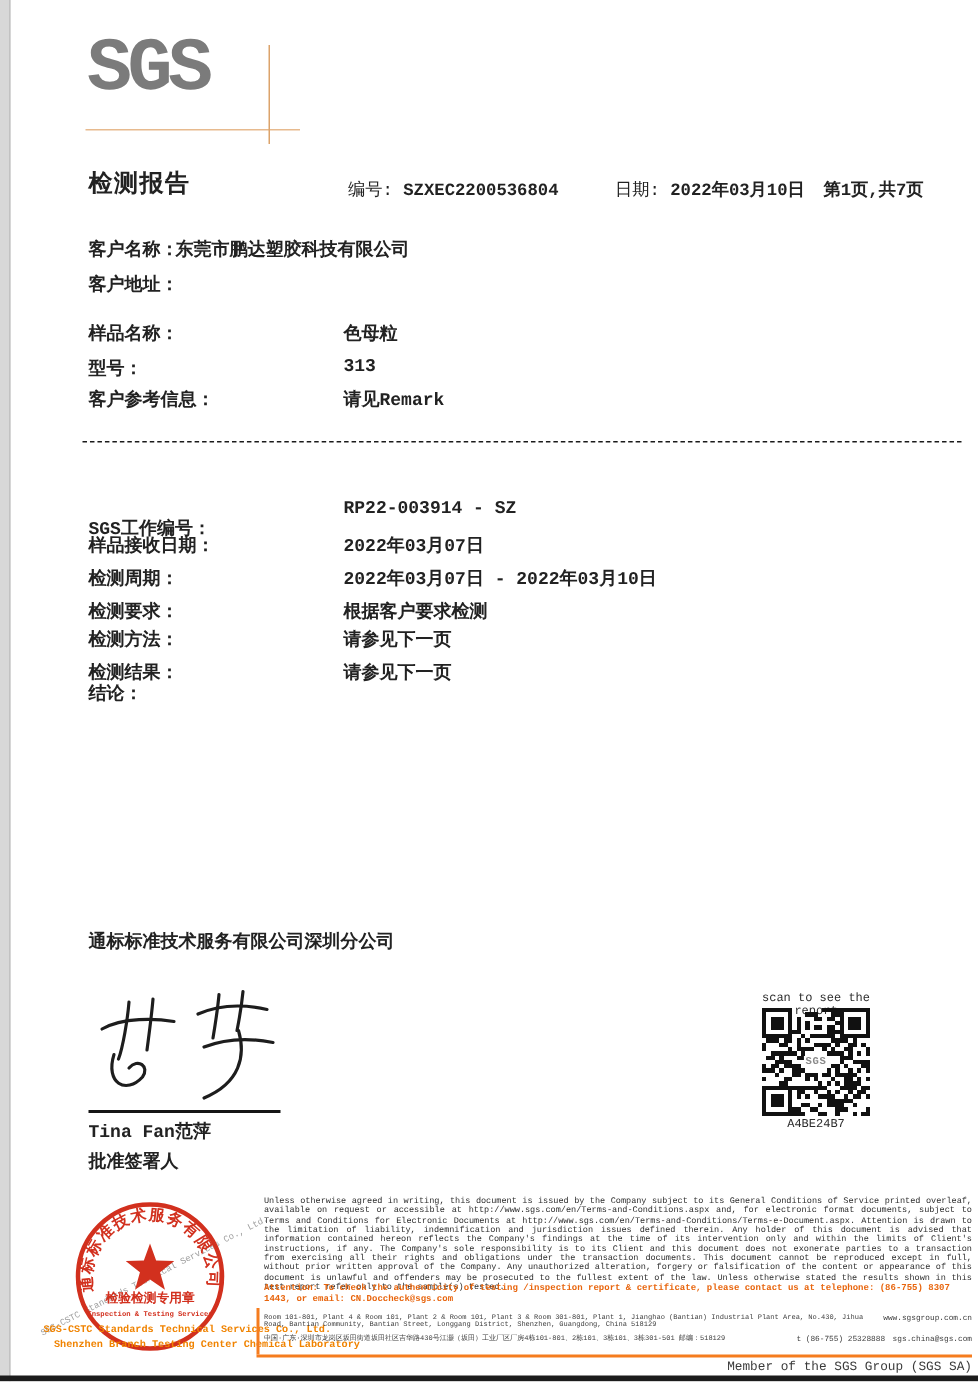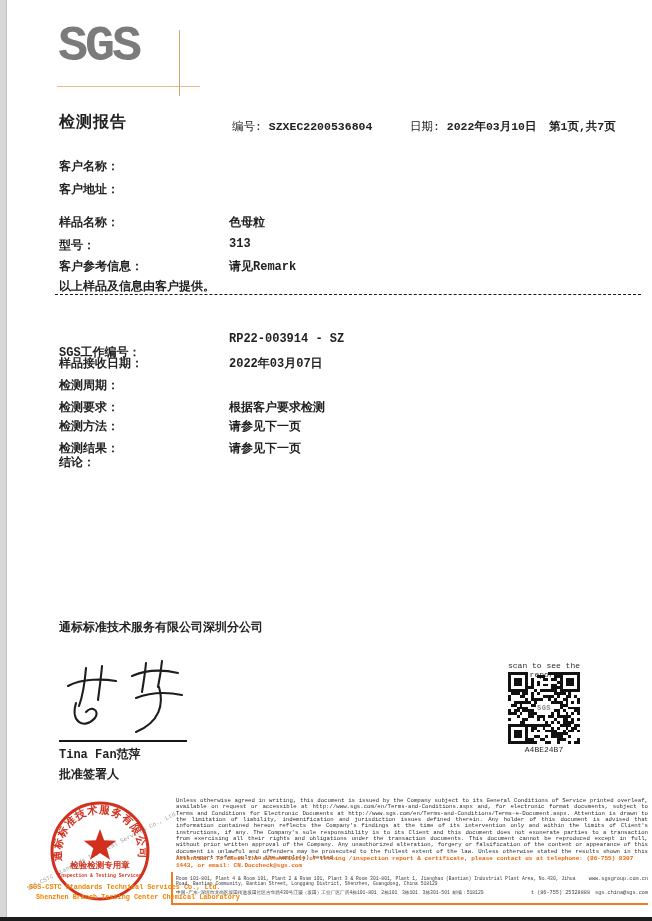--- a/index.html
+++ b/index.html
@@ -68,37 +68,38 @@
     <span>编号:</span>
     <b>SZXEC2200536804</b>
   </div>
   <div class="abs hline date-grp">
     <span>日期:</span>
     <b>2022年03月10日</b>
   </div>
   <div class="abs page-info">第1页,共7页</div>
 
   <div class="abs lbl" style="left:59px;top:158px;">客户名称：</div>
+  <div class="abs val" style="left:117px;top:158px;">东莞市鹏达塑胶科技有限公司</div>
   <div class="abs lbl" style="left:59px;top:181px;">客户地址：</div>
 
   <div class="abs lbl" style="left:59px;top:214px;">样品名称：</div>
   <div class="abs val" style="left:229px;top:214px;">色母粒</div>
   <div class="abs lbl" style="left:59px;top:237px;">型号：</div>
   <div class="abs val" style="left:229px;top:237px;">313</div>
   <div class="abs lbl" style="left:59px;top:258px;">客户参考信息：</div>
   <div class="abs val" style="left:229px;top:258px;">请见Remark</div>
-  <div class="abs lbl" style="left:59px;top:278px;">以上样品及信息由客户提供。</div>
 
   <div class="abs dashed"></div>
 
   <div class="abs lbl" style="left:59px;top:332px;margin-top:12px;">SGS工作编号：</div>
   <div class="abs val" style="left:229px;top:332px;">RP22-003914 - SZ</div>
   <div class="abs lbl" style="left:59px;top:355px;">样品接收日期：</div>
   <div class="abs val" style="left:229px;top:355px;">2022年03月07日</div>
   <div class="abs lbl" style="left:59px;top:377px;">检测周期：</div>
+  <div class="abs val" style="left:229px;top:377px;">2022年03月07日 - 2022年03月10日</div>
   <div class="abs lbl" style="left:59px;top:399px;">检测要求：</div>
   <div class="abs val" style="left:229px;top:399px;">根据客户要求检测</div>
   <div class="abs lbl" style="left:59px;top:418px;">检测方法：</div>
   <div class="abs val" style="left:229px;top:418px;">请参见下一页</div>
   <div class="abs lbl" style="left:59px;top:440px;">检测结果：</div>
   <div class="abs val" style="left:229px;top:440px;">请参见下一页</div>
   <div class="abs lbl" style="left:59px;top:454px;">结论：</div>
 
   <div class="abs sig-co">
     <div>通标标准技术服务有限公司深圳分公司</div>
@@ -384,14 +385,15 @@
       <div class="addr-right">www.sgsgroup.com.cn</div>
     </div>
     <div class="addr-row">
       <div class="addr-txt">中国·广东·深圳市龙岗区坂田街道坂田社区吉华路430号江灏（坂田）工业厂区厂房4栋101-801、2栋101、3栋101、3栋301-501 邮编：518129</div>
       <div class="addr-right">t (86-755) 25328888</div>
       <div class="addr-right">sgs.china@sgs.com</div>
     </div>
   </div>
 
   <div class="abs orange-rule"></div>
+  <div class="abs member">Member of the SGS Group (SGS SA)</div>
   <div class="abs edge-bottom"></div>
 </div>
 
 </body></html>

